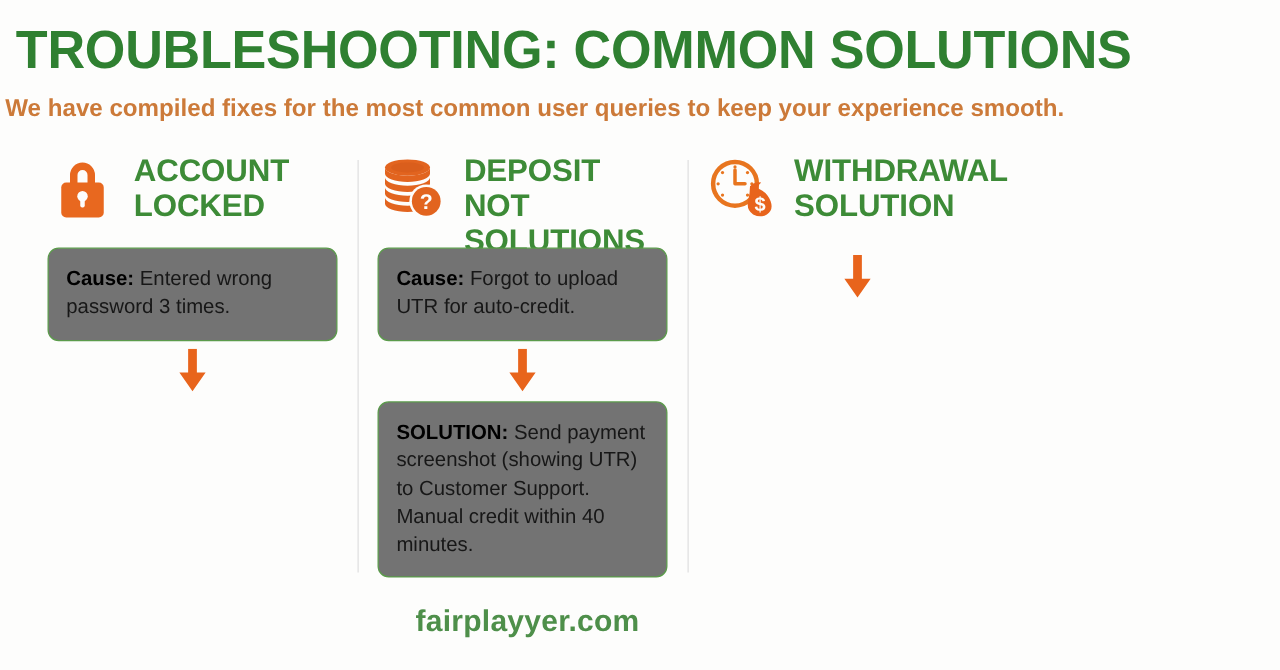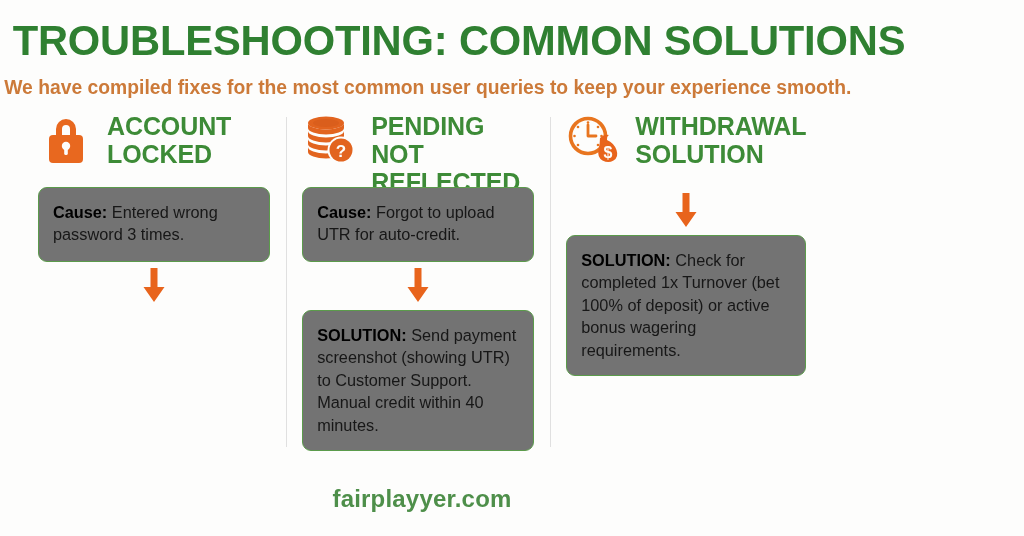--- a/index.html
+++ b/index.html
@@ -44,21 +44,21 @@
     margin: 14px 0 0 0;
     line-height: 1.1;
     white-space: nowrap;
     transform: scaleX(0.99);
   }
 
   
   .columns {
     position: relative;
     display: flex;
-    margin-top: 10px;
+    margin-top: 21px;
     padding: 0 22px;
     box-sizing: border-box;
     height: 352px;
   }
   .col {
     position: relative;
     flex: 1 1 0;
     padding: 0 16px;
     box-sizing: border-box;
     display: flex;
@@ -127,21 +127,21 @@
     height: 48px;
     display: flex;
     align-items: center;
     justify-content: center;
   }
   .arrow svg { display: block; }
 
   
   .footer {
     text-align: center;
-    margin-top: 24px;
+    margin-top: 12px;
   }
   .footer-link {
     font-family: "Liberation Sans Narrow", "Liberation Sans", sans-serif;
     font-size: 24px;
     font-weight: bold;
     color: #4e8f4a;
     letter-spacing: 0.2px;
   }
 </style>
 </head>
@@ -191,21 +191,21 @@
               <path d="M3 17 v5 a18 6.5 0 0 0 36 0 V17 a18 6.5 0 0 1 -36 0 Z"></path>
               <path d="M3 25 v5 a18 6.5 0 0 0 36 0 V25 a18 6.5 0 0 1 -36 0 Z"></path>
               <path d="M3 33 v5 a18 6.5 0 0 0 36 0 V33 a18 6.5 0 0 1 -36 0 Z"></path>
             </g>
             <ellipse cx="21" cy="9" rx="13" ry="4" fill="#d4591a" opacity="0.55"></ellipse>
             <circle cx="36" cy="36" r="13.5" fill="#fdfdfc"></circle>
             <circle cx="36" cy="36" r="11.5" fill="#e2641f"></circle>
             <text x="36" y="42.5" text-anchor="middle" font-family="Liberation Sans, sans-serif" font-size="17" font-weight="bold" fill="#fdfdfc">?</text>
           </svg>
         </span>
-        <div class="card-title">PENDING NOT REFLECTED</div>
+        <div class="card-title">DEPOSIT NOT SOLUTIONS</div>
       </div>
 
       <div class="box cause-box">
         <b>Cause:</b><span> Forgot to upload UTR for auto-credit.</span>
       </div>
 
       <div class="arrow">
         <svg width="26" height="36" viewBox="0 0 26 36" aria-hidden="true">
           <path d="M9.5 0 h7 v19 h7 L13 34 L2.5 19 h7 Z" fill="#e8641c"></path>
         </svg>
@@ -238,23 +238,20 @@
         <div class="card-title">WITHDRAWAL SOLUTION</div>
       </div>
 
 
       <div class="arrow">
         <svg width="26" height="36" viewBox="0 0 26 36" aria-hidden="true">
           <path d="M9.5 0 h7 v19 h7 L13 34 L2.5 19 h7 Z" fill="#e8641c"></path>
         </svg>
       </div>
 
-      <div class="box solution-box">
-        <b>SOLUTION:</b><span> Check for completed 1x Turnover (bet 100% of deposit) or active bonus wagering requirements.</span>
-      </div>
     </div>
 
   </div>
 
   <div class="footer">
     <span class="footer-link">fairplayyer.com</span>
   </div>
 
 </div>
 

